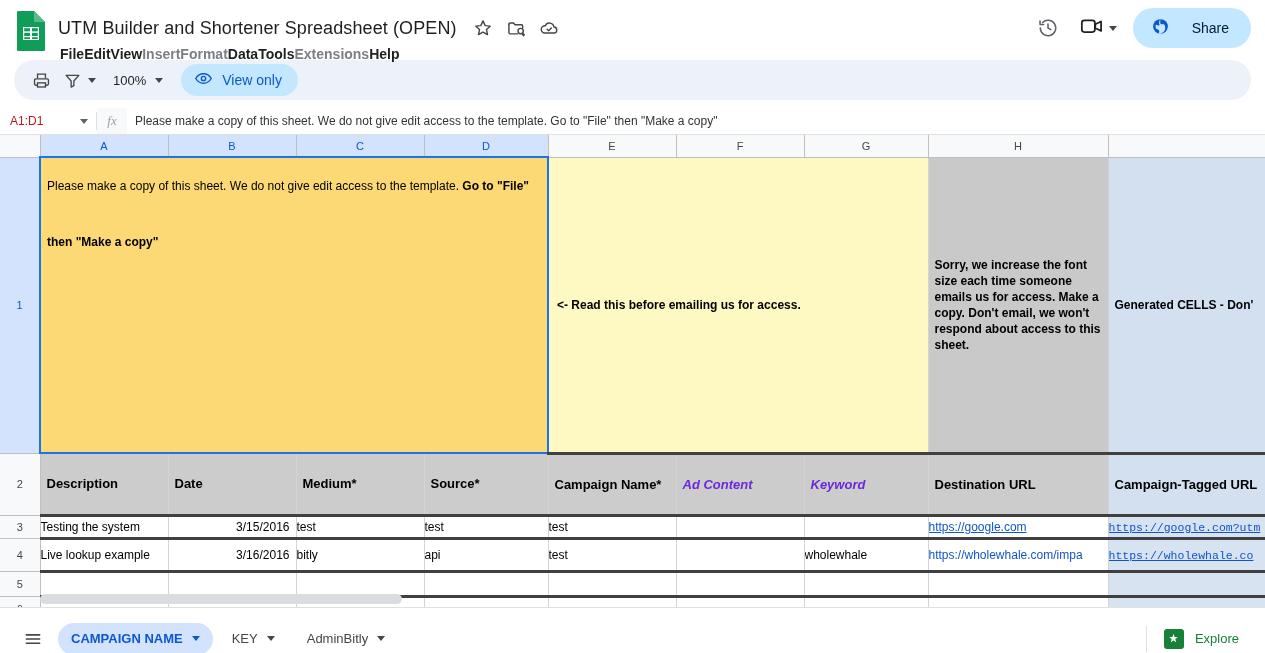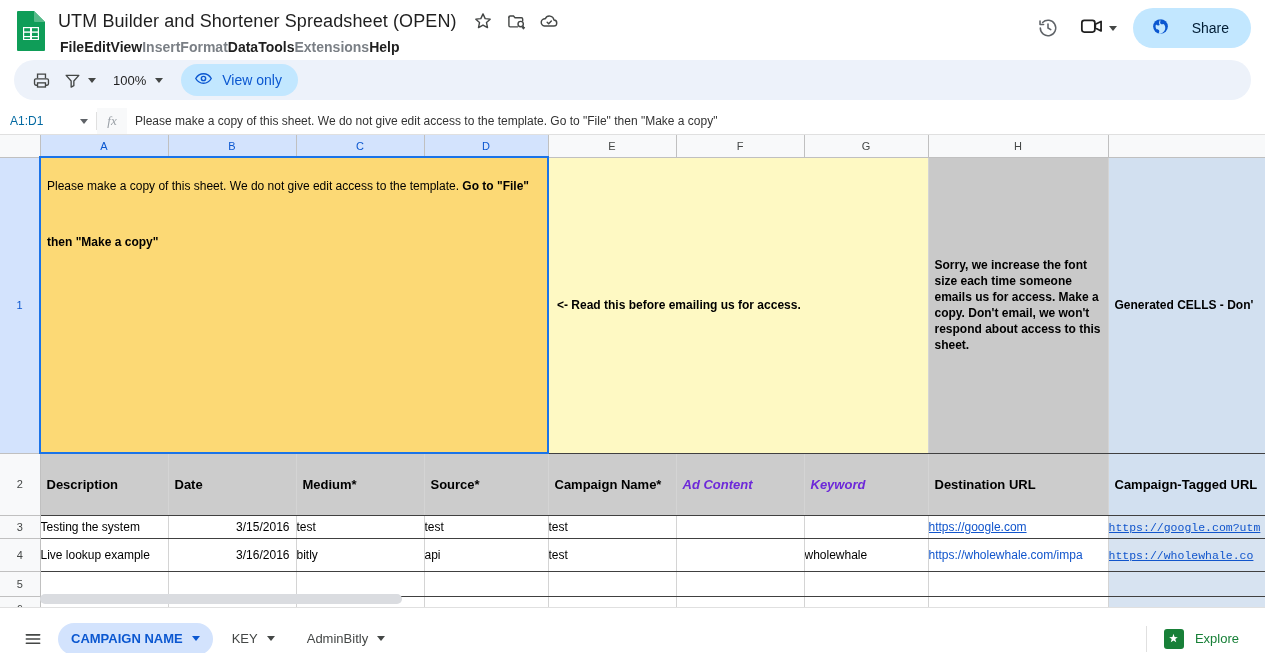--- a/index.html
+++ b/index.html
@@ -10,21 +10,21 @@
     background: #fff;
     font-family: "Liberation Sans", sans-serif;
     -webkit-font-smoothing: antialiased;
   }
   .app { position: relative; width: 1265px; height: 653px; }
 
   
   .topbar { height: 60px; display: flex; align-items: flex-start; padding: 8px 14px 0 14px; position: relative; }
   .docs-logo { width: 34px; height: 42px; margin-right: 10px; flex: none; padding-top: 2px; }
   .title-block { display: flex; flex-direction: column; justify-content: flex-start; }
-  .title-row { display: flex; align-items: center; height: 26px; }
+  .title-row { display: flex; align-items: center; height: 26px; margin-top: 7px; }
   .doc-title { font-size: 18px; color: #1f1f1f; letter-spacing: .1px; white-space: nowrap; }
   .title-icons { display: flex; align-items: center; gap: 13px; margin-left: 16px; }
   .ticon { width: 20px; height: 20px; display: inline-block; color: #444746; }
   .menu-row { display: flex; align-items: center; height: 24px; margin-top: 1px; padding-left: 2px; font-weight: bold; }
   .menu-item { font-size: 14px; color: #1f1f1f; cursor: pointer; white-space: nowrap; }
   .menu-item.dim { color: #7a7f85; }
 
   .topright { position: absolute; right: 14px; top: 8px; display: flex; align-items: center; gap: 4px; }
   .tr-btn { width: 40px; height: 40px; border-radius: 50%; display: flex; align-items: center; justify-content: center; cursor: pointer; color: #444746; }
   .meet-wrap { display: flex; align-items: center; height: 40px; padding: 0 4px 0 8px; border-radius: 20px; cursor: pointer; gap: 3px; }
@@ -33,41 +33,41 @@
 
   
   .toolbar-wrap { padding: 0 14px; height: 48px; }
   .toolbar { background: #edf2fa; border-radius: 24px; height: 40px; display: flex; align-items: center; padding: 0 12px; gap: 2px; }
   .tb-btn { height: 30px; min-width: 30px; border-radius: 4px; display: flex; align-items: center; justify-content: center; cursor: pointer; color: #444746; padding: 0 5px; }
   .tb-zoom { font-size: 13px; color: #1f1f1f; padding: 0 6px 0 10px; height: 30px; display: flex; align-items: center; cursor: pointer; }
   .viewonly { display: flex; align-items: center; gap: 9px; height: 32px; padding: 0 16px 0 13px; border-radius: 16px; background: #c2e7ff; color: #0b57d0; font-size: 14px; cursor: pointer; margin-left: 10px; }
 
   
   .fbar { height: 27px; display: flex; align-items: stretch; border-bottom: 1px solid #e0e0e0; background: #fff; }
-  .namebox { width: 96px; display: flex; align-items: center; justify-content: space-between; padding: 0 8px 0 10px; font-size: 12px; color: #0369a1; cursor: pointer; }
+  .namebox { width: 96px; display: flex; align-items: center; justify-content: space-between; padding: 0 8px 0 10px; font-size: 12px; color: #b91c1c; cursor: pointer; }
   .nb-caret { width: 0; height: 0; border-left: 4px solid transparent; border-right: 4px solid transparent; border-top: 5px solid #5f6368; }
   .fb-div { width: 1px; background: #e0e0e0; margin: 4px 0; }
   .fx { width: 30px; display: flex; align-items: center; justify-content: center; color: #9aa0a6; font-style: italic; font-size: 13px; font-family: "Liberation Serif", serif; background: #f8f9fa; }
   .fbar-input { flex: 1; display: flex; align-items: center; padding-left: 8px; font-size: 12px; color: #333; cursor: text; overflow: hidden; white-space: nowrap; }
 
   
   .grid-area { position: relative; height: 472px; overflow: hidden; background: #fff; }
   table.sheet { border-collapse: collapse; table-layout: fixed; width: 1265px; }
   table.sheet td, table.sheet th { padding: 0; margin: 0; }
 
   .corner { width: 40px; background: #f8f9fa; border-right: 1px solid #c0c0c0; border-bottom: 1px solid #c0c0c0; }
   th.colhdr { height: 22px; background: #f8f9fa; border-right: 1px solid #c0c0c0; border-bottom: 1px solid #c0c0c0;
               font-size: 11px; font-weight: normal; color: #444746; text-align: center; cursor: pointer; }
   th.colhdr.sel { background: #d3e3fd; color: #0b57d0; border-bottom: 2px solid #1a73e8; }
 
   td.rowhdr { width: 40px; background: #f8f9fa; border-right: 1px solid #c0c0c0; border-bottom: 1px solid #c0c0c0;
               font-size: 11px; color: #444746; text-align: center; vertical-align: middle; cursor: pointer; }
   td.rowhdr.sel { background: #d3e3fd; color: #0b57d0; }
 
-  td.cell { border-right: 1px solid #d4d4d4; border-bottom: 1px solid #404040; vertical-align: middle;
+  td.cell { border-right: 1px solid #d4d4d4; border-bottom: 3px solid #404040; vertical-align: middle;
             font-size: 12px; color: #000; padding: 2px 3px; overflow: hidden; white-space: nowrap; }
 
   
   .c-yellow { background: #fcd975; padding: 0 4px 0 6px !important; vertical-align: top !important;
               line-height: 56px; font-size: 47px; color: #000; white-space: normal !important;
               border: 2px solid #1a73e8 !important; }
   .c-yellow b { font-weight: bold; }
   .c-red { background: #fef9c3; color: #000; font-size: 24px; font-weight: bold; line-height: 32px;
            white-space: normal !important; padding: 8px 8px !important; }
   .c-gray1 { background: #c9c9c9; color: #000; font-size: 12.5px; font-weight: bold; line-height: 16px;

